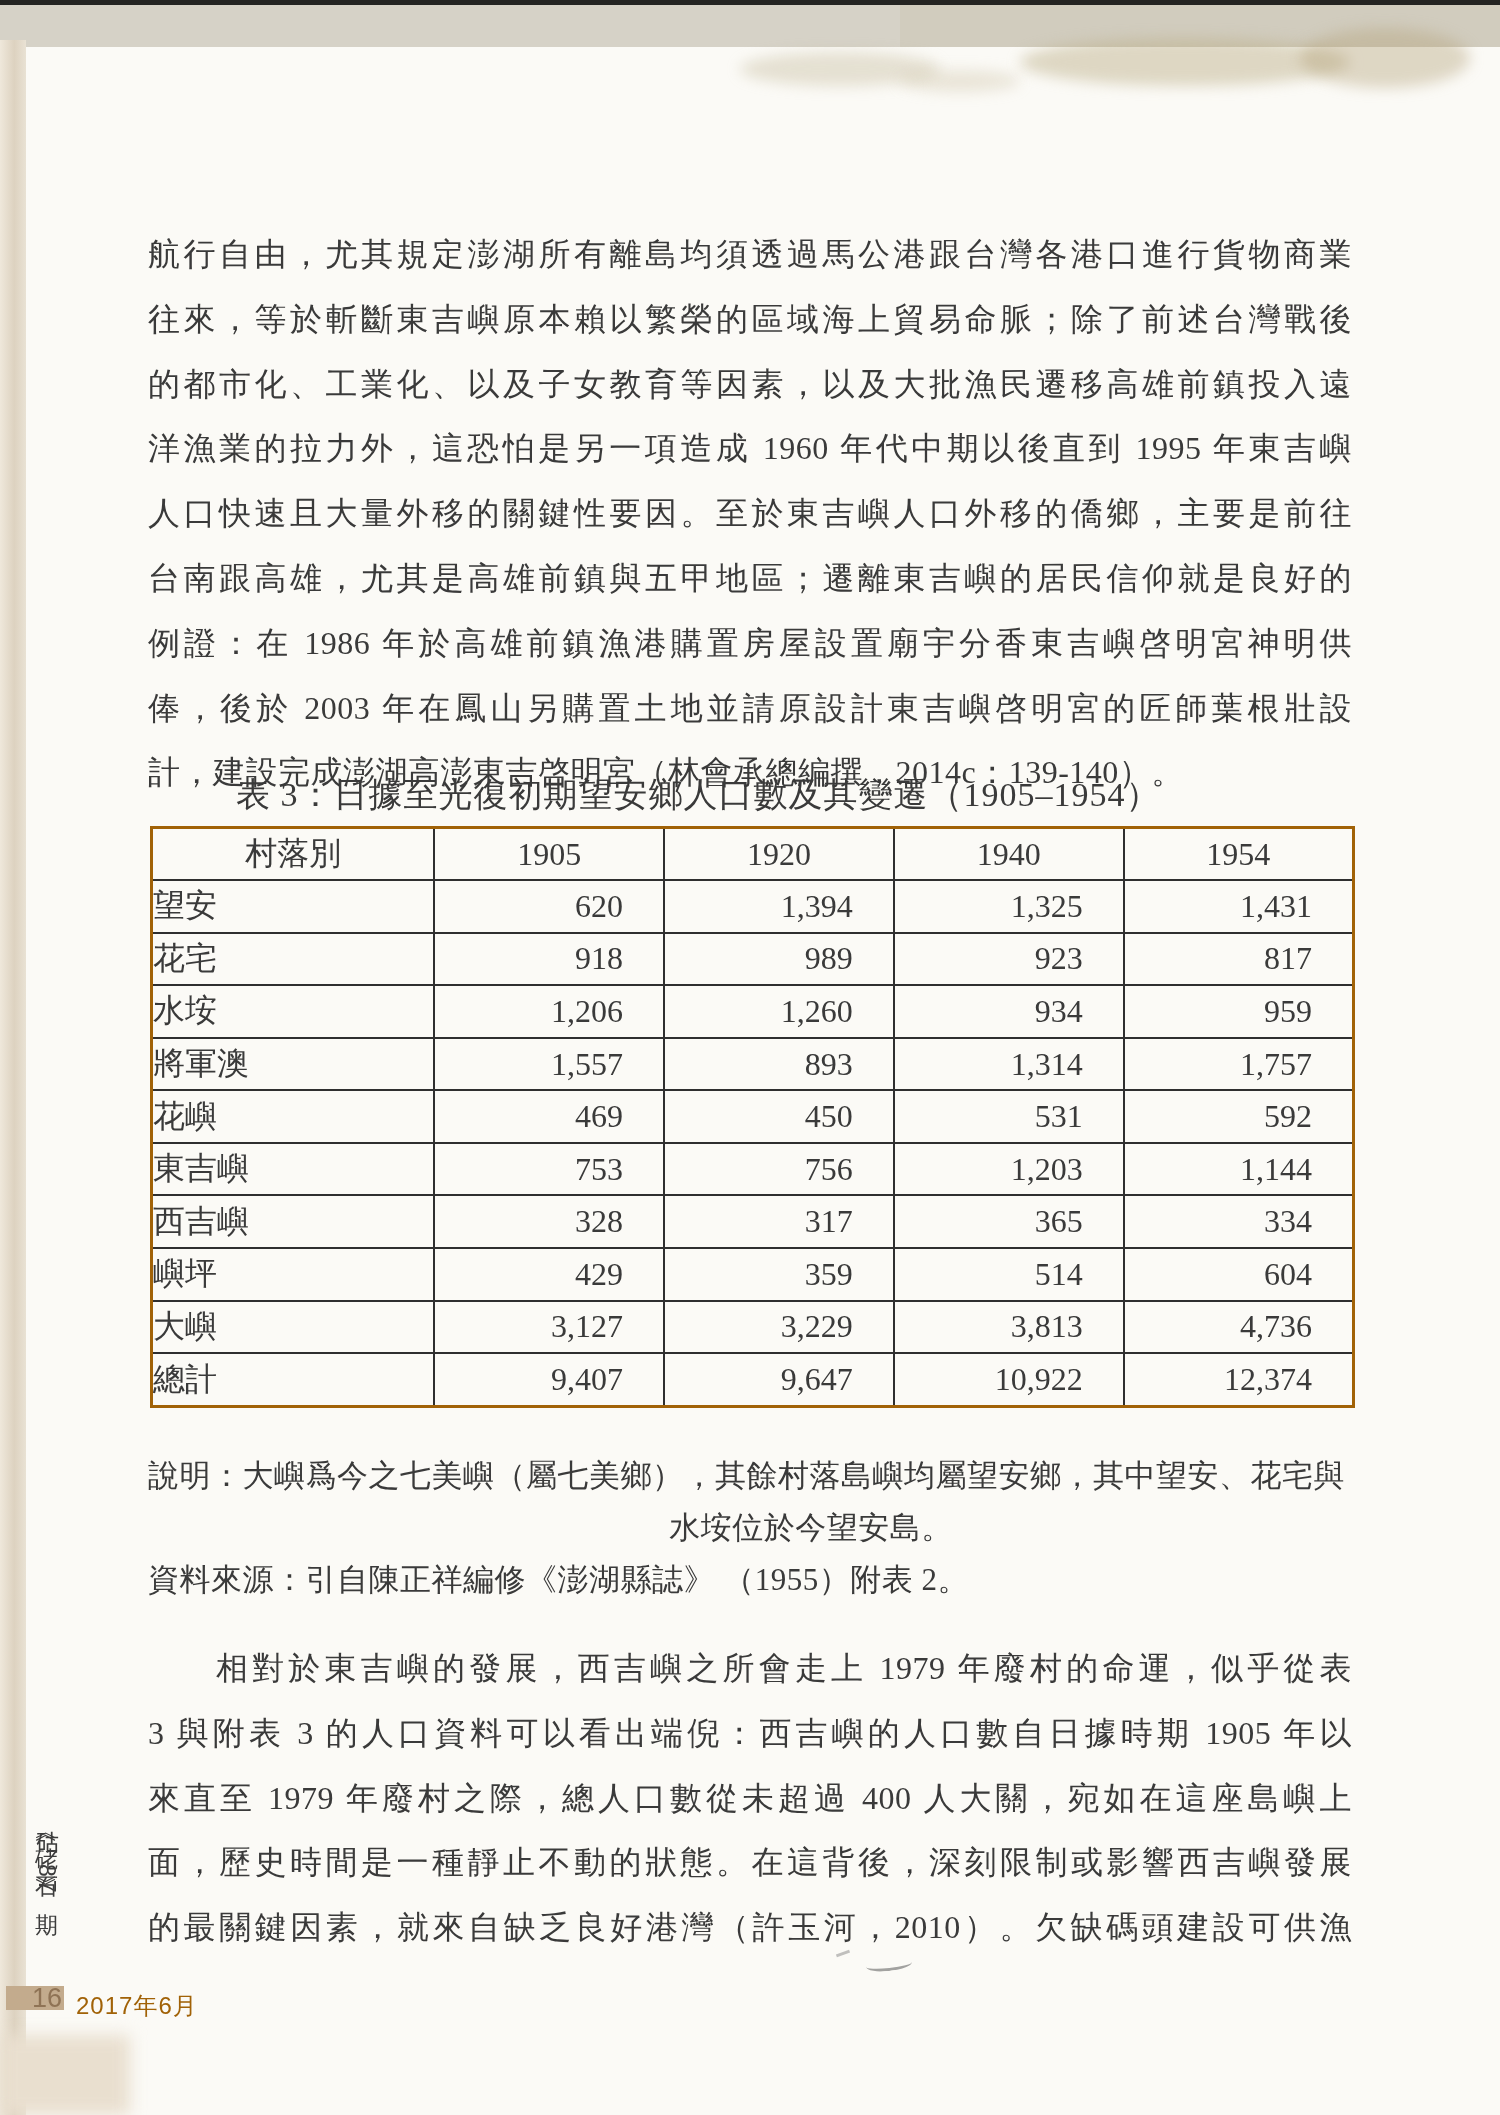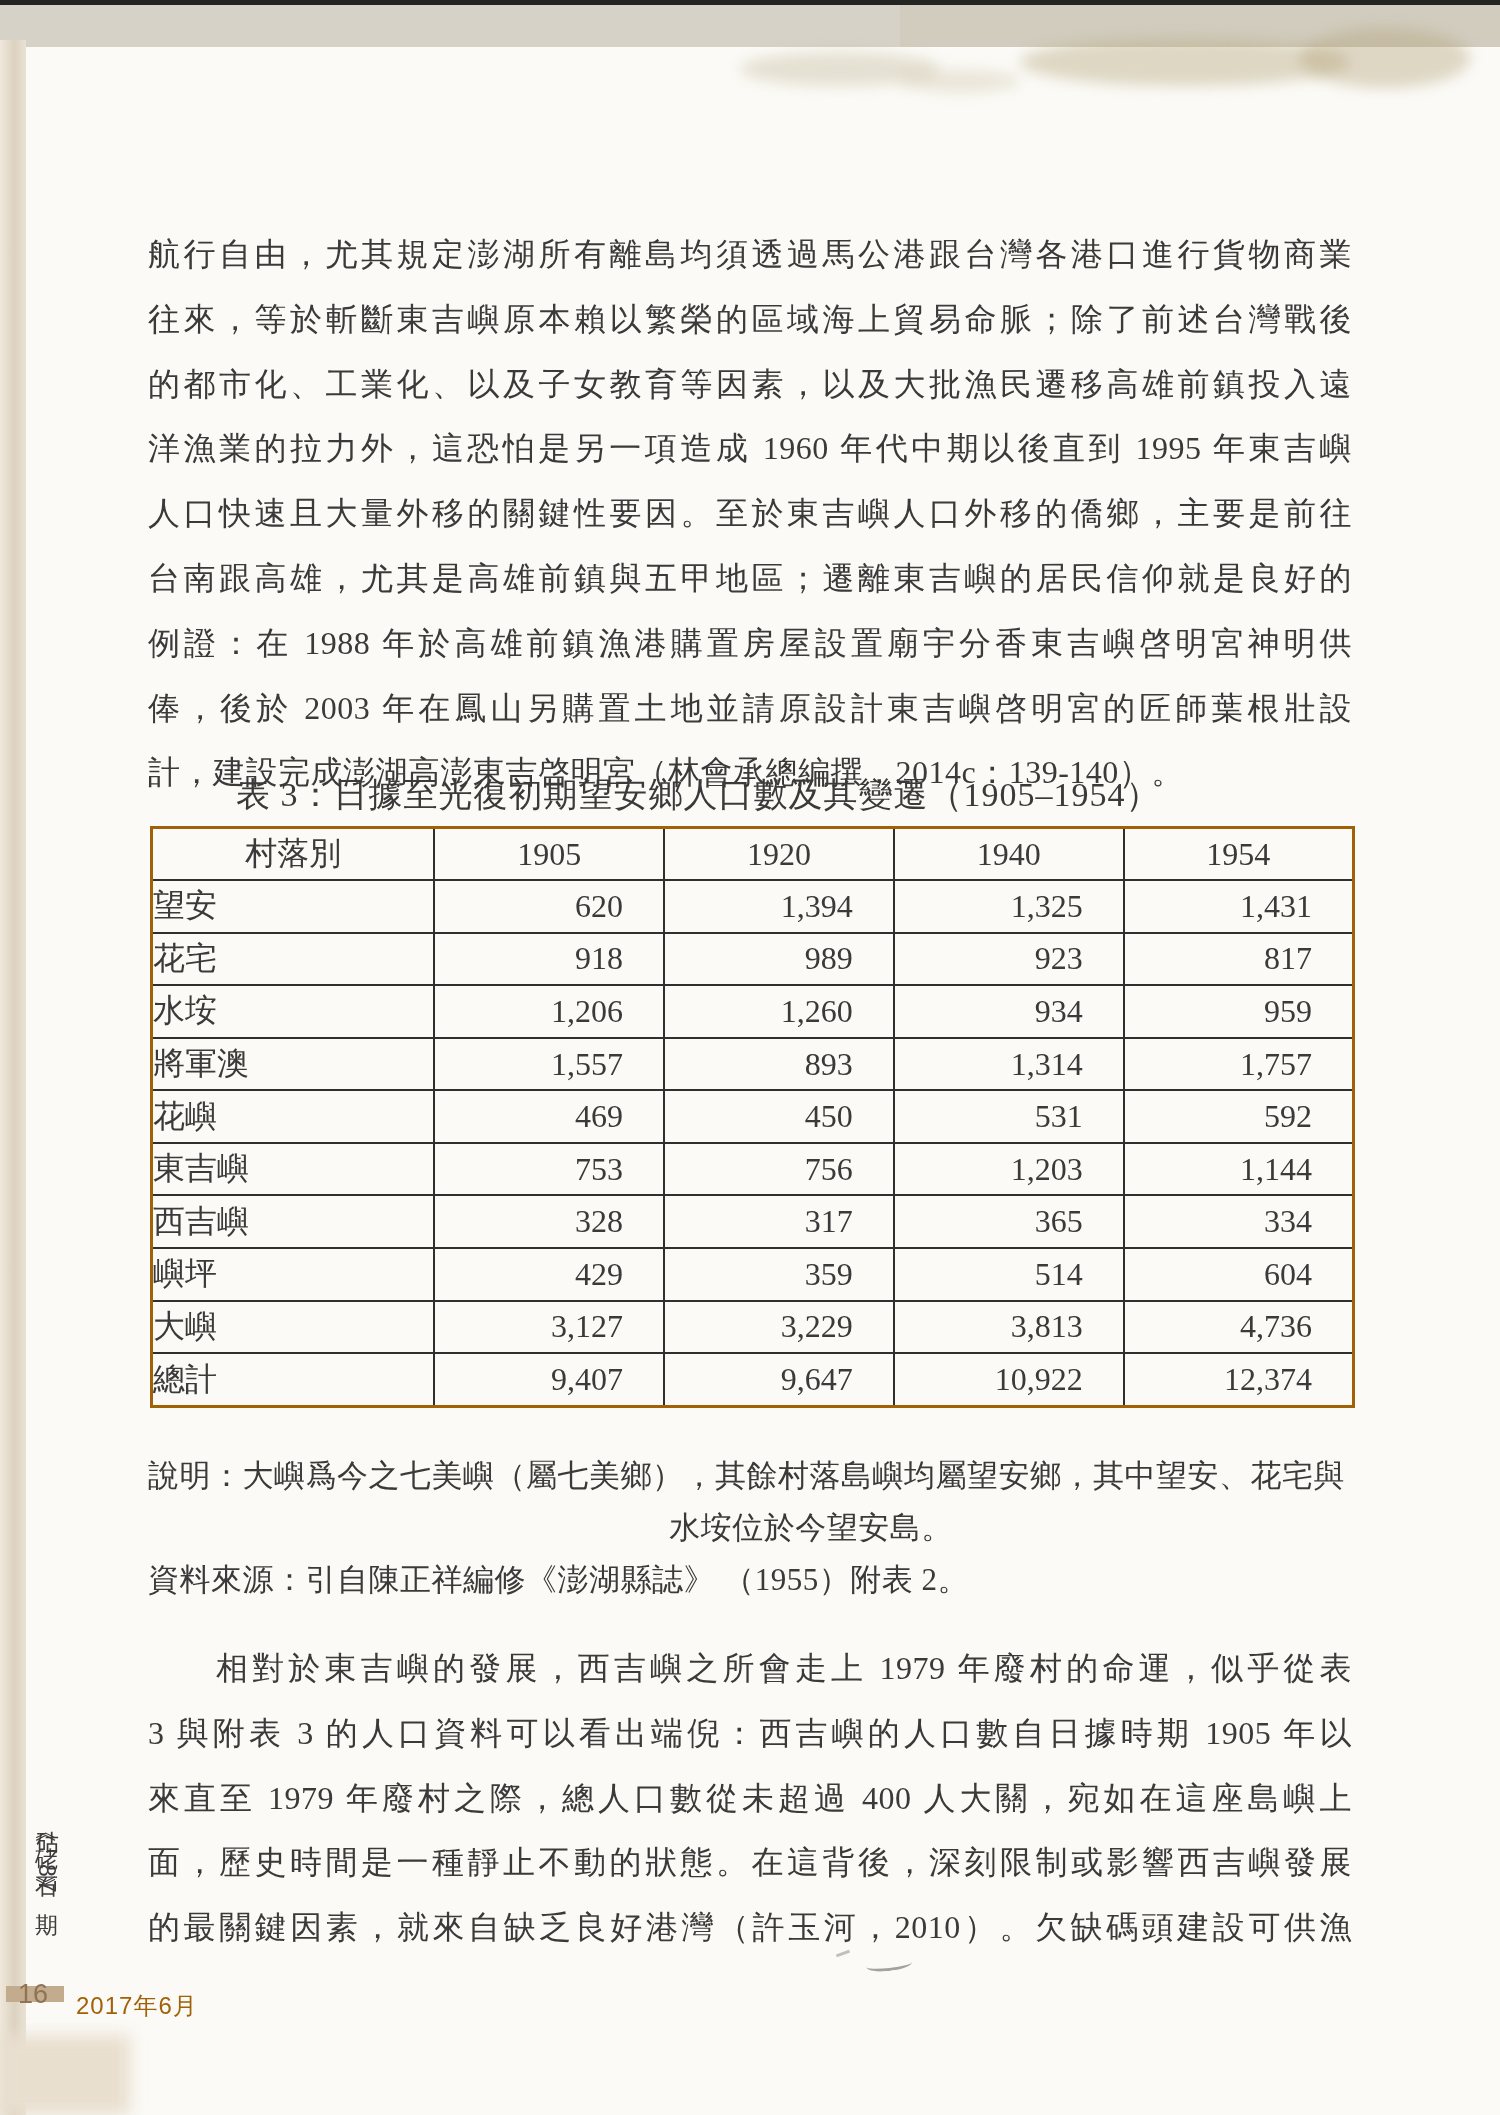--- a/index.html
+++ b/index.html
@@ -66,23 +66,23 @@
   .note-line.indent2{padding-left:106px;text-align:center;}
 
   
   .journal-vertical{
     position:absolute;left:32px;top:1826px;height:210px;
     writing-mode:vertical-rl;text-orientation:mixed;
     font-size:23px;letter-spacing:3px;color:#3c3c3c;
     font-family:"Liberation Sans","DejaVu Sans",sans-serif;
   }
   .page-num-box{
-    position:absolute;left:6px;top:1986px;width:58px;height:16px;
+    position:absolute;left:6px;top:1986px;width:58px;height:24px;
     background:#c3ab8d;display:flex;align-items:center;justify-content:flex-end;
-    padding-right:16px;box-sizing:border-box;
+    padding-right:2px;box-sizing:border-box;
   }
   .page-num{
     font-size:27px;color:#8f7355;
     font-family:"Liberation Sans","DejaVu Sans",sans-serif;
   }
   .issue-date{
     position:absolute;left:76px;top:1990px;font-size:24px;color:#a16207;
     font-family:"Liberation Sans","DejaVu Sans",sans-serif;letter-spacing:1px;
   }
 </style>
@@ -101,21 +101,21 @@
 <div class="scan-mark"></div>
 <div class="scan-mark2"></div>
 
 <div class="para" id="paragraph1">
   <div class="line">航行自由，尤其規定澎湖所有離島均須透過馬公港跟台灣各港口進行貨物商業</div>
   <div class="line">往來，等於斬斷東吉嶼原本賴以繁榮的區域海上貿易命脈；除了前述台灣戰後</div>
   <div class="line">的都市化、工業化、以及子女教育等因素，以及大批漁民遷移高雄前鎮投入遠</div>
   <div class="line">洋漁業的拉力外，這恐怕是另一項造成 1960 年代中期以後直到 1995 年東吉嶼</div>
   <div class="line">人口快速且大量外移的關鍵性要因。至於東吉嶼人口外移的僑鄉，主要是前往</div>
   <div class="line">台南跟高雄，尤其是高雄前鎮與五甲地區；遷離東吉嶼的居民信仰就是良好的</div>
-  <div class="line">例證：在 1988 年於高雄前鎮漁港購置房屋設置廟宇分香東吉嶼啓明宮神明供</div>
+  <div class="line">例證：在 1986 年於高雄前鎮漁港購置房屋設置廟宇分香東吉嶼啓明宮神明供</div>
   <div class="line">俸，後於 2003 年在鳳山另購置土地並請原設計東吉嶼啓明宮的匠師葉根壯設</div>
   <div class="line last">計，建設完成澎湖高澎東吉啓明宮（林會承總編撰，2014c：139-140）。</div>
 </div>
 
 <div class="table-caption">表 3：日據至光復初期望安鄉人口數及其變遷（1905–1954）</div>
 
 <table class="pop-table">
   <colgroup>
     <col class="col-village">
       <col class="col-year">

